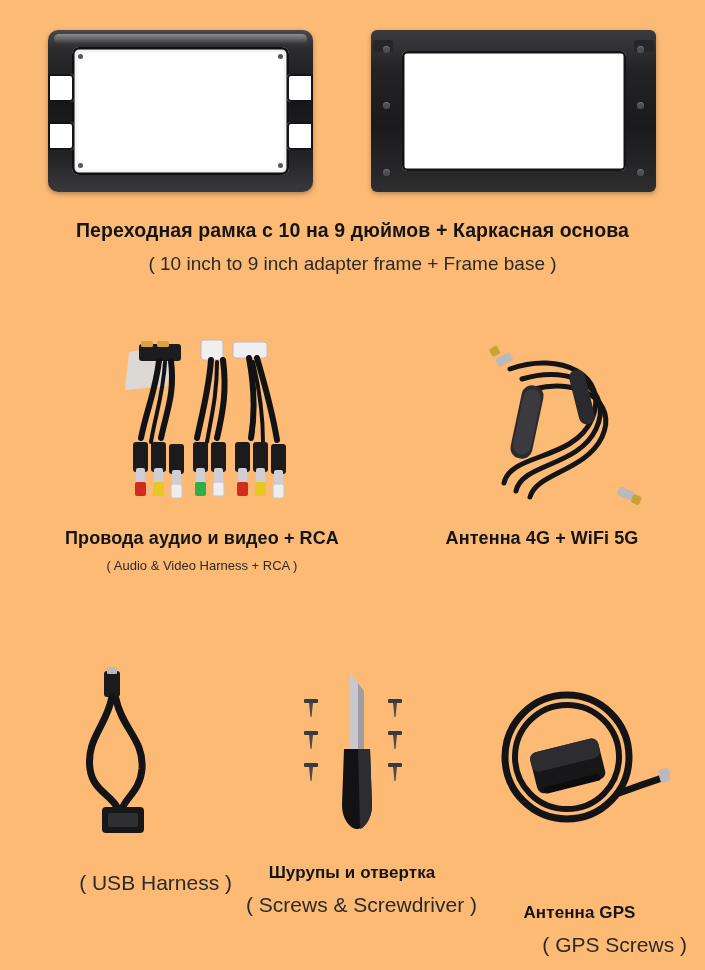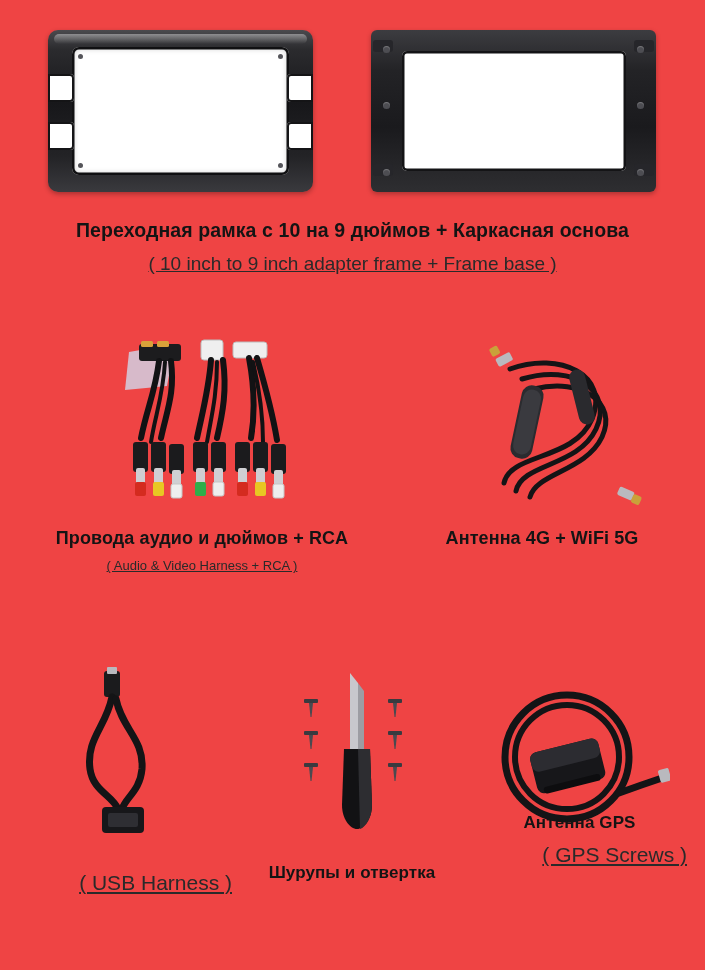--- a/index.html
+++ b/index.html
@@ -12,42 +12,41 @@
     height: 970px;
     background: #ffffff;
     font-family: "Liberation Sans", sans-serif;
     color: #1b1b1b;
     overflow: hidden;
   }
   .page {
     position: relative;
     width: 705px;
     height: 970px;
-    background: #ef4444;
+    background: #fdba74;
   }
 
   
   .caption {
     text-align: center;
     line-height: 1.3;
   }
   .caption .ru {
     font-size: 19.5px;
     font-weight: bold;
     letter-spacing: 0.1px;
     color: #141414;
     white-space: nowrap;
   }
   .caption .en {
     font-size: 19px;
     font-weight: 400;
     color: #2a2a2a;
     margin-top: 9px;
     white-space: nowrap;
-    text-decoration: underline;
   }
   .caption.small .ru { font-size: 18px; }
   .caption.small .en { font-size: 13px; margin-top: 8px; }
   .caption.tiny .ru { font-size: 17px; }
   .caption.tiny .en { font-size: 21px; margin-top: 7px; text-align: right; }
 
   
   .row1 {
     position: absolute;
     top: 0; left: 0;
@@ -139,21 +138,21 @@
   
   .row2 { position: absolute; top: 318px; left: 0; width: 705px; height: 300px; }
   .art-box { position: absolute; }
 
   .cap2a { position: absolute; top: 527px; left: 12px; width: 380px; }
   .cap2b { position: absolute; top: 527px; left: 392px; width: 300px; }
 
   
   .cap3a { position: absolute; top: 862px; left: 22px; width: 210px; }
   .cap3b { position: absolute; top: 862px; left: 227px; width: 250px; }
-  .cap3c { position: absolute; top: 812px; left: 472px; width: 215px; }
+  .cap3c { position: absolute; top: 902px; left: 472px; width: 215px; }
 
   svg { display: block; }
 </style>
 </head>
 <body>
 
 <div class="page">
 
   <div class="row1">
 
@@ -271,21 +270,21 @@
 
         <g>
           <rect x="148" y="156" width="16" height="9" rx="2" fill="#b9b9be" transform="rotate(24 156 160)"></rect>
           <rect x="162" y="162" width="9" height="9" rx="2" fill="#c9a13a" transform="rotate(24 166 166)"></rect>
         </g>
       </svg>
     </div>
   </div>
 
   <div class="caption small cap2a">
-    <div class="ru">Провода аудио и дюймов + RCA</div>
+    <div class="ru">Провода аудио и видео + RCA</div>
     <div class="en">( Audio &amp; Video Harness + RCA )</div>
   </div>
 
   <div class="caption small cap2b">
     <div class="ru">Антенна 4G + WiFi 5G</div>
   </div>
 
   <div class="art-box" style="left:60px; top:665px;">
     <svg width="150" height="175" viewBox="0 0 150 175">
       <rect x="44" y="6" width="16" height="26" rx="3" fill="#1b1b1d"></rect>
@@ -340,20 +339,21 @@
       </g>
     </svg>
   </div>
 
   <div class="caption tiny cap3a">
     <div class="en">( USB Harness )</div>
   </div>
 
   <div class="caption tiny cap3b">
     <div class="ru">Шурупы и отвертка</div>
+    <div class="en">( Screws &amp; Screwdriver )</div>
   </div>
 
   <div class="caption tiny cap3c">
     <div class="ru">Антенна GPS</div>
     <div class="en">( GPS Screws )</div>
   </div>
 
 </div>
 
 </body></html>

